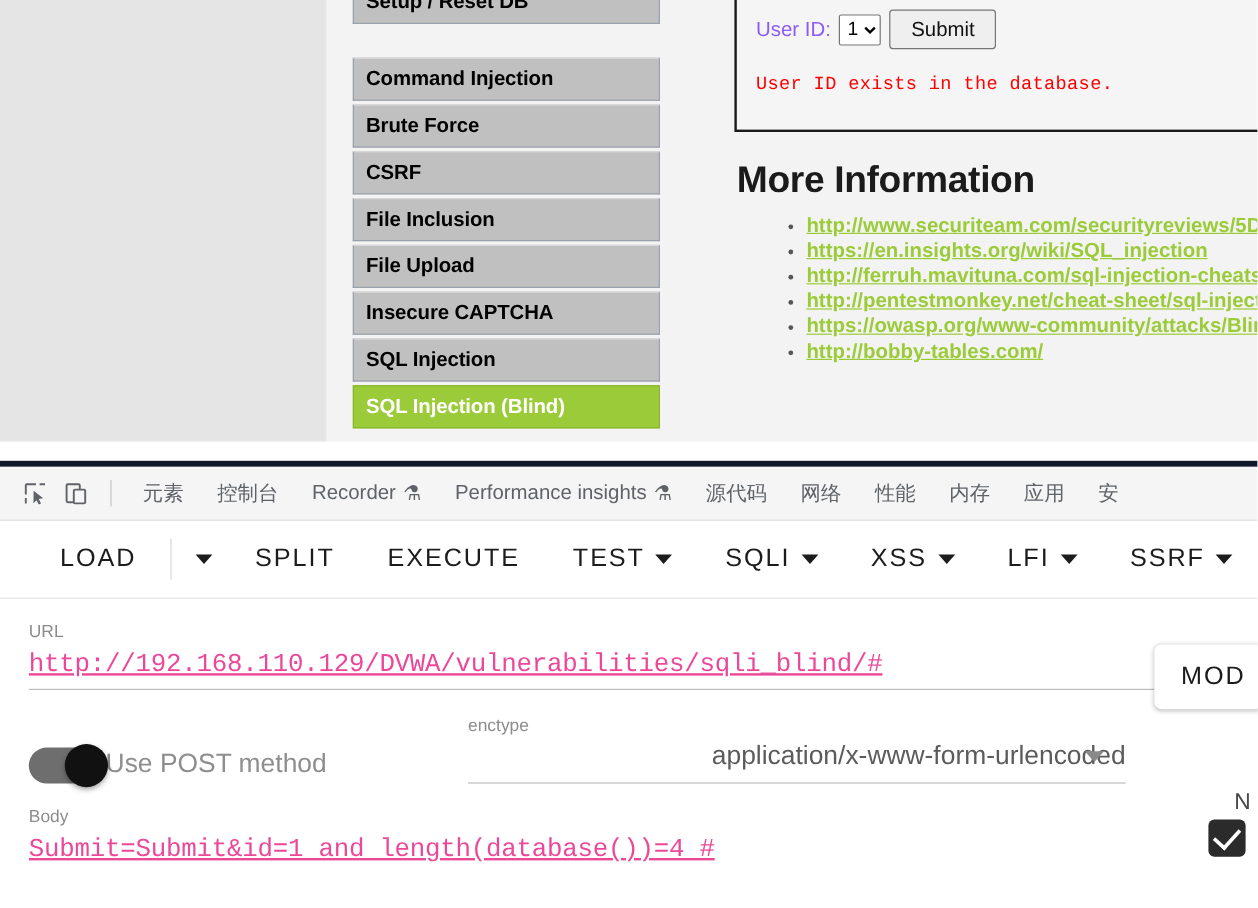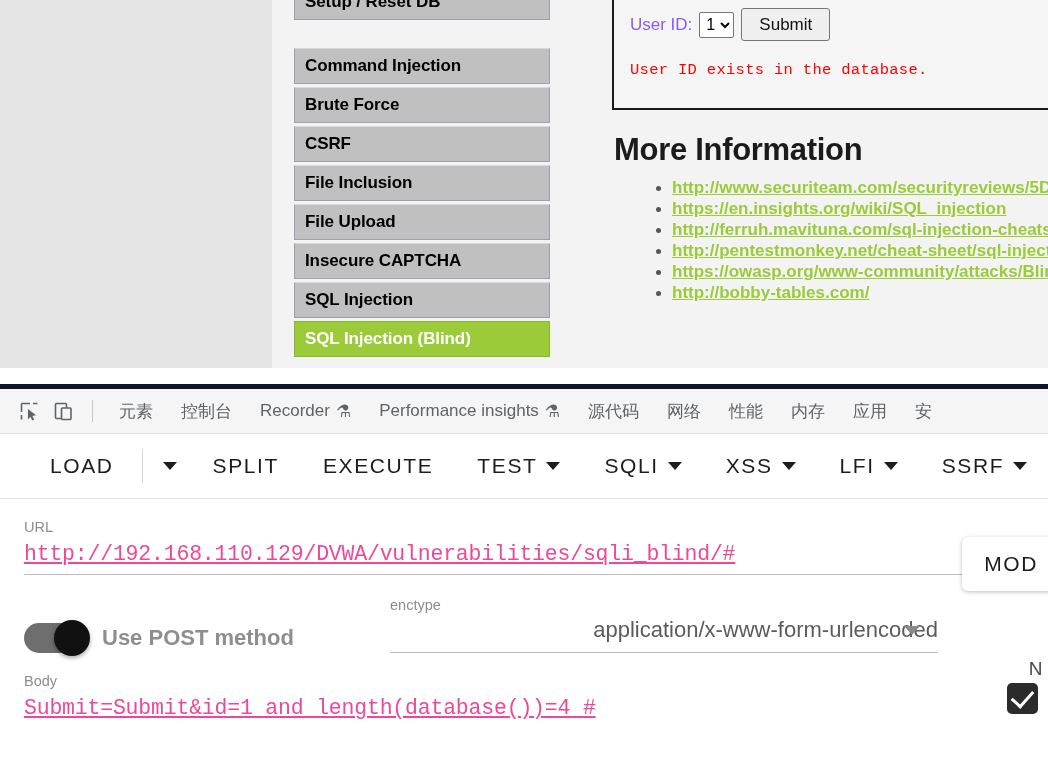--- a/index.html
+++ b/index.html
@@ -164,21 +164,21 @@
     font-size:21.5px; color:#ec4899;
     padding:7px 0 8px 0;
     border-bottom:1px solid #bdbdbd;
     white-space:nowrap; overflow:hidden;
     letter-spacing:-0.2px;
     text-decoration:underline;
   }
   #row-post {
     display:flex; align-items:flex-start; margin-top:22px;
   }
-  .toggle-wrap { display:flex; align-items:center; gap:14px; width:366px; padding-top:26px;font-weight:bold; }
+  .toggle-wrap { display:flex; align-items:flex-start; width:366px; padding-top:26px; }
   .toggle {
     width:64px; height:30px; border-radius:15px;
     background:#6e6e6e; position:relative; cursor:pointer;
   }
   .toggle .knob {
     position:absolute; right:-2px; top:-3px;
     width:36px; height:36px; border-radius:50%;
     background:#111111;
     box-shadow:0 2px 4px rgba(0,0,0,.35);
   }

